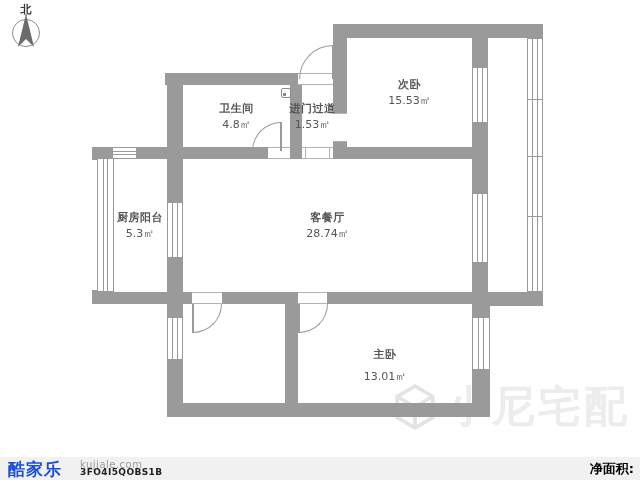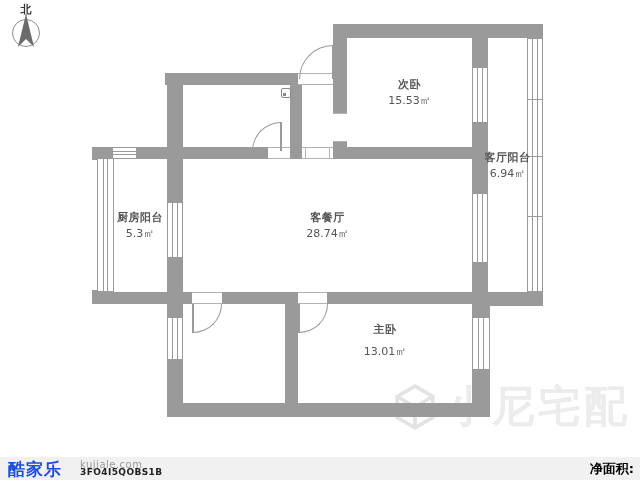--- a/index.html
+++ b/index.html
@@ -111,37 +111,41 @@
   <div class="leaf" style="left:280px;top:122px;height:29px;"></div>
   <div class="arc br" style="left:193px;top:304px;width:29px;height:29px;"></div>
   <div class="leaf" style="left:192px;top:304px;height:29px;"></div>
   <div class="arc br" style="left:299px;top:304px;width:29px;height:29px;"></div>
   <div class="leaf" style="left:298px;top:304px;height:29px;"></div>
 
   <div class="fixture" style="left:281px;top:88px;">
       <div></div>
     </div>
 
+  <div class="room" style="left:183px;top:85px;width:107px;height:62px;">
+    <span class="rname">卫生间</span>
+    <span class="rarea">4.8㎡</span>
+  </div>
+  <div class="room" style="left:292px;top:85px;width:41px;height:62px;">
+    <span class="rname">进门过道</span>
+    <span class="rarea">1.53㎡</span>
+  </div>
   <div class="room" style="left:347px;top:38px;width:125px;height:109px;">
     <span class="rname">次卧</span>
     <span class="rarea">15.53㎡</span>
-  </div>
-  <div class="room" style="left:488px;top:38px;width:39px;height:254px;">
-    <span class="rname">客厅阳台</span>
-    <span class="rarea">6.94㎡</span>
   </div>
   <div class="room" style="left:113px;top:158px;width:54px;height:134px;">
     <span class="rname">厨房阳台</span>
     <span class="rarea">5.3㎡</span>
   </div>
   <div class="room" style="left:183px;top:159px;width:289px;height:133px;">
     <span class="rname">客餐厅</span>
     <span class="rarea">28.74㎡</span>
   </div>
-  <div class="room" style="left:298px;top:291px;width:174px;height:99px;gap:6px;">
+  <div class="room" style="left:298px;top:316px;width:174px;height:99px;gap:6px;">
     <span class="rname">主卧</span>
     <span class="rarea">13.01㎡</span>
   </div>
 
   <div id="footer">
     <span id="brand">酷家乐</span>
     <span id="site">kujiale.com</span>
     <span id="code">3FO4I5QOBS1B</span>
     <span id="netarea">
       <span class="na-label">净面积:</span>

